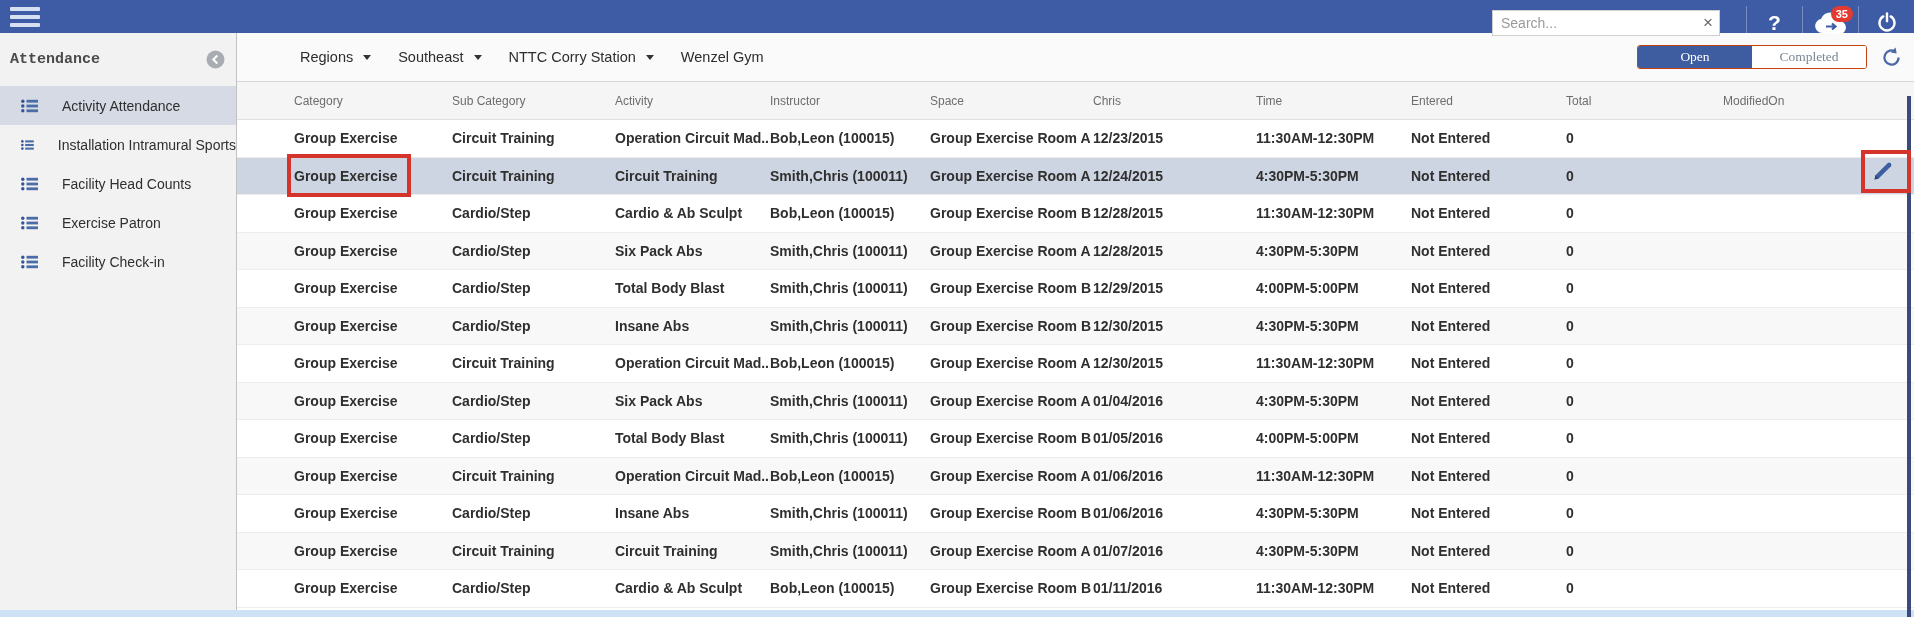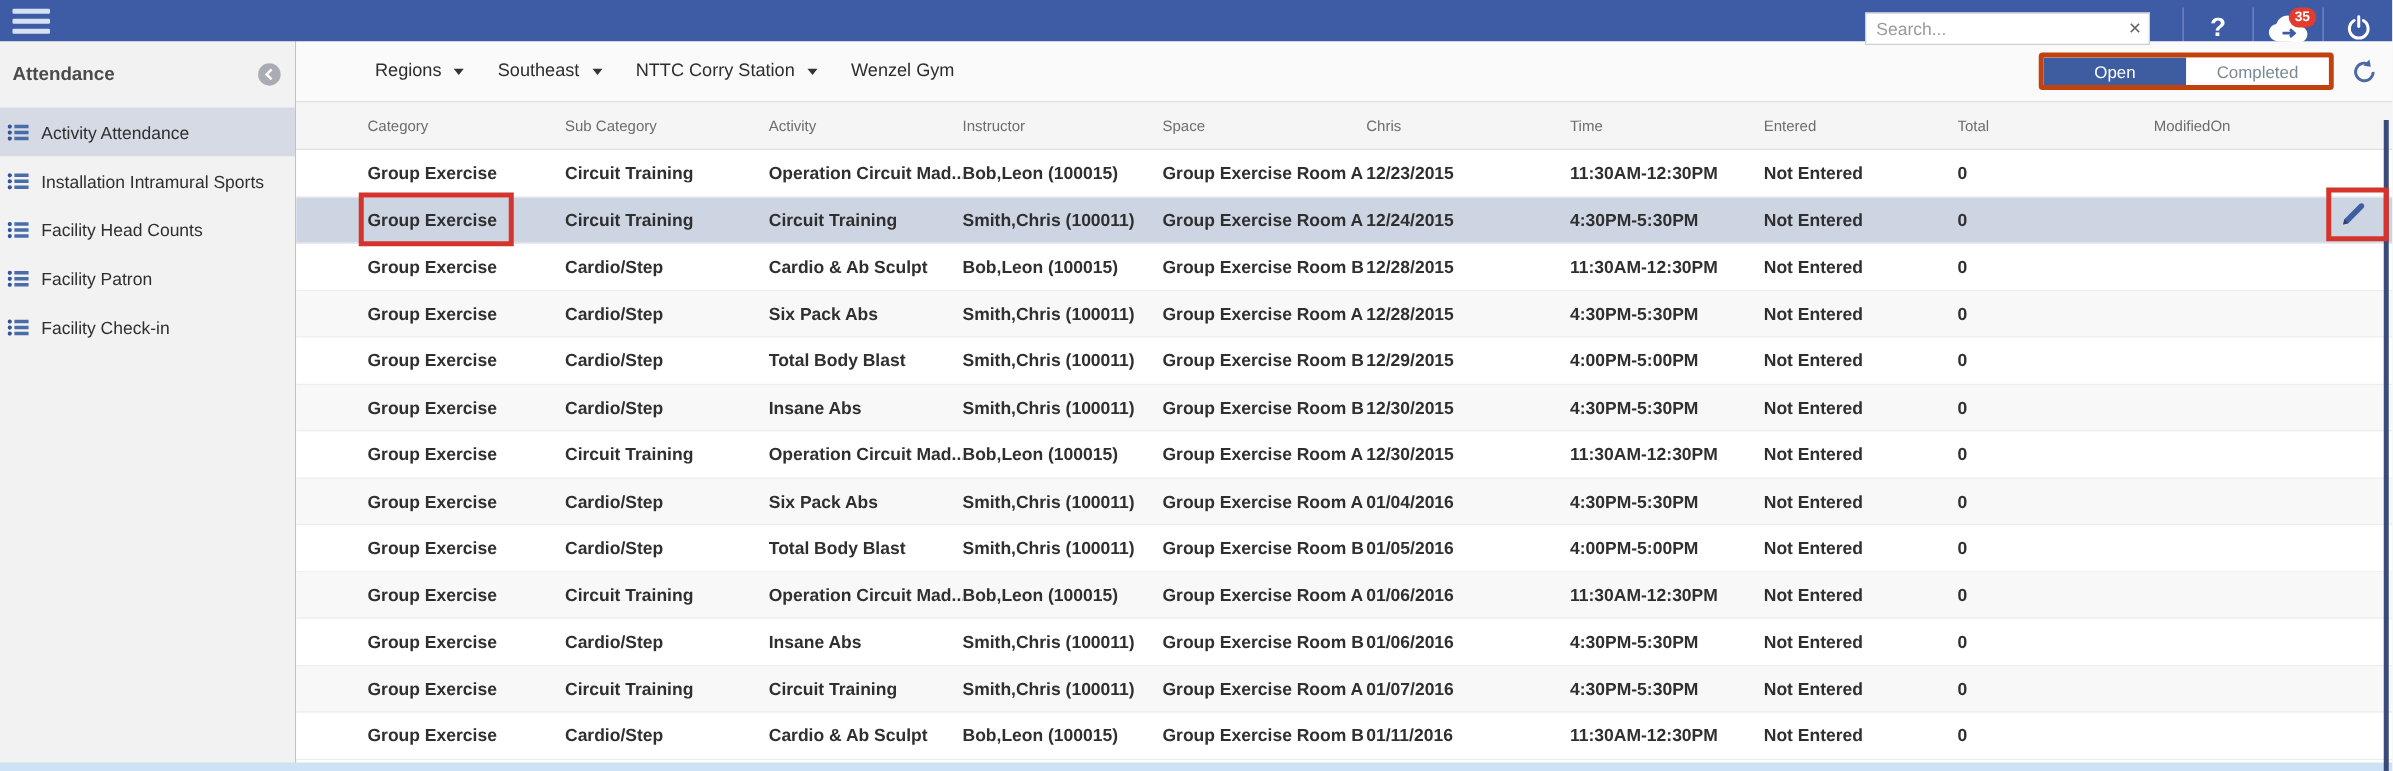--- a/index.html
+++ b/index.html
@@ -15,33 +15,33 @@
   .searchwrap input { width:100%; height:26px; border:1px solid #cfcfcf; padding:0 26px 0 8px; font-size:14px; color:#444; font-family:inherit; }
   .searchwrap input::placeholder { color:#9a9a9a; }
   .clear-x { position:absolute; right:7px; top:3px; font-size:17px; color:#666; cursor:pointer; line-height:19px; }
   .tb-sec { position:relative; width:56px; height:33px; display:flex; align-items:center; justify-content:center; border-left:1px solid rgba(255,255,255,.30); cursor:pointer; }
   .qmark { color:#fff; font-size:21px; font-weight:bold; }
   .badge { position:absolute; top:0; right:5px; background:#e23b30; color:#fff; font-size:11px; font-weight:bold; line-height:14px; padding:1px 5px; border-radius:9px; }
 
   
   .app { display:flex; height:584px; }
   .sidebar { width:236px; background:#f2f2f2; flex:none; }
-  .sb-head { height:53px; display:flex; align-items:center; padding:0 11px 0 10px; }
+  .sb-head { height:53px; display:flex; align-items:center; padding:0 11px 0 10px;font-family:Liberation Mono, monospace; }
   .sb-title { flex:1; font-size:15px; font-weight:bold; color:#4b4b4b; }
   .collapse { cursor:pointer; display:flex; }
-  .sb-item { height:39px; display:flex; align-items:center; padding-left:6px; gap:10px; font-size:14px; color:#2f2f2f; cursor:pointer; white-space:nowrap; }
+  .sb-item { height:39px; display:flex; align-items:center; padding-left:21px; gap:24px; font-size:14px; color:#2f2f2f; cursor:pointer; white-space:nowrap; }
   .sb-item.sel { background:#d5dae4; }
   .main { flex:1; border-left:1px solid #c2c2c2; display:flex; flex-direction:column; min-width:0; }
 
   
   .toolbar { height:49px; background:#fafafa; border-bottom:1px solid #d7d7d7; display:flex; align-items:center; padding-left:63px; }
   .crumb { margin-right:27px; font-size:14.5px; color:#2d2d2d; cursor:pointer; display:inline-flex; align-items:center; }
   .caret { width:0; height:0; border-left:4.5px solid transparent; border-right:4.5px solid transparent; border-top:5.5px solid #333; display:inline-block; margin-left:10px; }
   .tools { margin-left:auto; display:flex; align-items:center; gap:14px; padding-right:12px; }
-  .toggle { display:flex; border:4px solid #c2410c; border-radius:3px; overflow:hidden; }
+  .toggle { display:flex; border:1px solid #c2410c; border-radius:3px; overflow:hidden;font-family:Liberation Serif, serif; }
   .toggle button { width:114px; height:22px; border:none; background:#fff; color:#7a8894; font-size:13.5px; font-family:inherit; cursor:pointer; }
   .toggle button.on { background:#3e5ca0; color:#fff; }
   .refresh { display:flex; cursor:pointer; }
 
   
   .thead, .tr { display:grid; grid-template-columns:215px 163px 155px 160px 163px 163px 155px 155px 157px minmax(0,1fr); align-items:center; }
   .thead { height:38px; background:#f5f5f6; border-bottom:1px solid #e0e0e0; }
   .th { font-size:12px; color:#6d6d6d; white-space:nowrap; overflow:hidden; padding-right:8px; cursor:pointer; }
   .th:first-child, .td:first-child { padding-left:57px; }
   .tbody { background:#fff;font-weight:bold; }
@@ -141,21 +141,21 @@
   </div>
           <div class="sb-item">
     <svg width="17" height="14" viewBox="0 0 17 14">
       <circle cx="1.8" cy="2.2" r="1.7" fill="#31549b"></circle>
               <rect x="5.5" y="0.8" width="11.5" height="2.8" fill="#4a6da7"></rect>
       <circle cx="1.8" cy="7" r="1.7" fill="#31549b"></circle>
               <rect x="5.5" y="5.6" width="11.5" height="2.8" fill="#4a6da7"></rect>
       <circle cx="1.8" cy="11.8" r="1.7" fill="#31549b"></circle>
               <rect x="5.5" y="10.4" width="11.5" height="2.8" fill="#4a6da7"></rect>
     </svg>
-    <span>Facility Patron</span>
+    <span>Exercise Patron</span>
   </div>
           <div class="sb-item">
     <svg width="17" height="14" viewBox="0 0 17 14">
       <circle cx="1.8" cy="2.2" r="1.7" fill="#31549b"></circle>
               <rect x="5.5" y="0.8" width="11.5" height="2.8" fill="#4a6da7"></rect>
       <circle cx="1.8" cy="7" r="1.7" fill="#31549b"></circle>
               <rect x="5.5" y="5.6" width="11.5" height="2.8" fill="#4a6da7"></rect>
       <circle cx="1.8" cy="11.8" r="1.7" fill="#31549b"></circle>
               <rect x="5.5" y="10.4" width="11.5" height="2.8" fill="#4a6da7"></rect>
     </svg>

